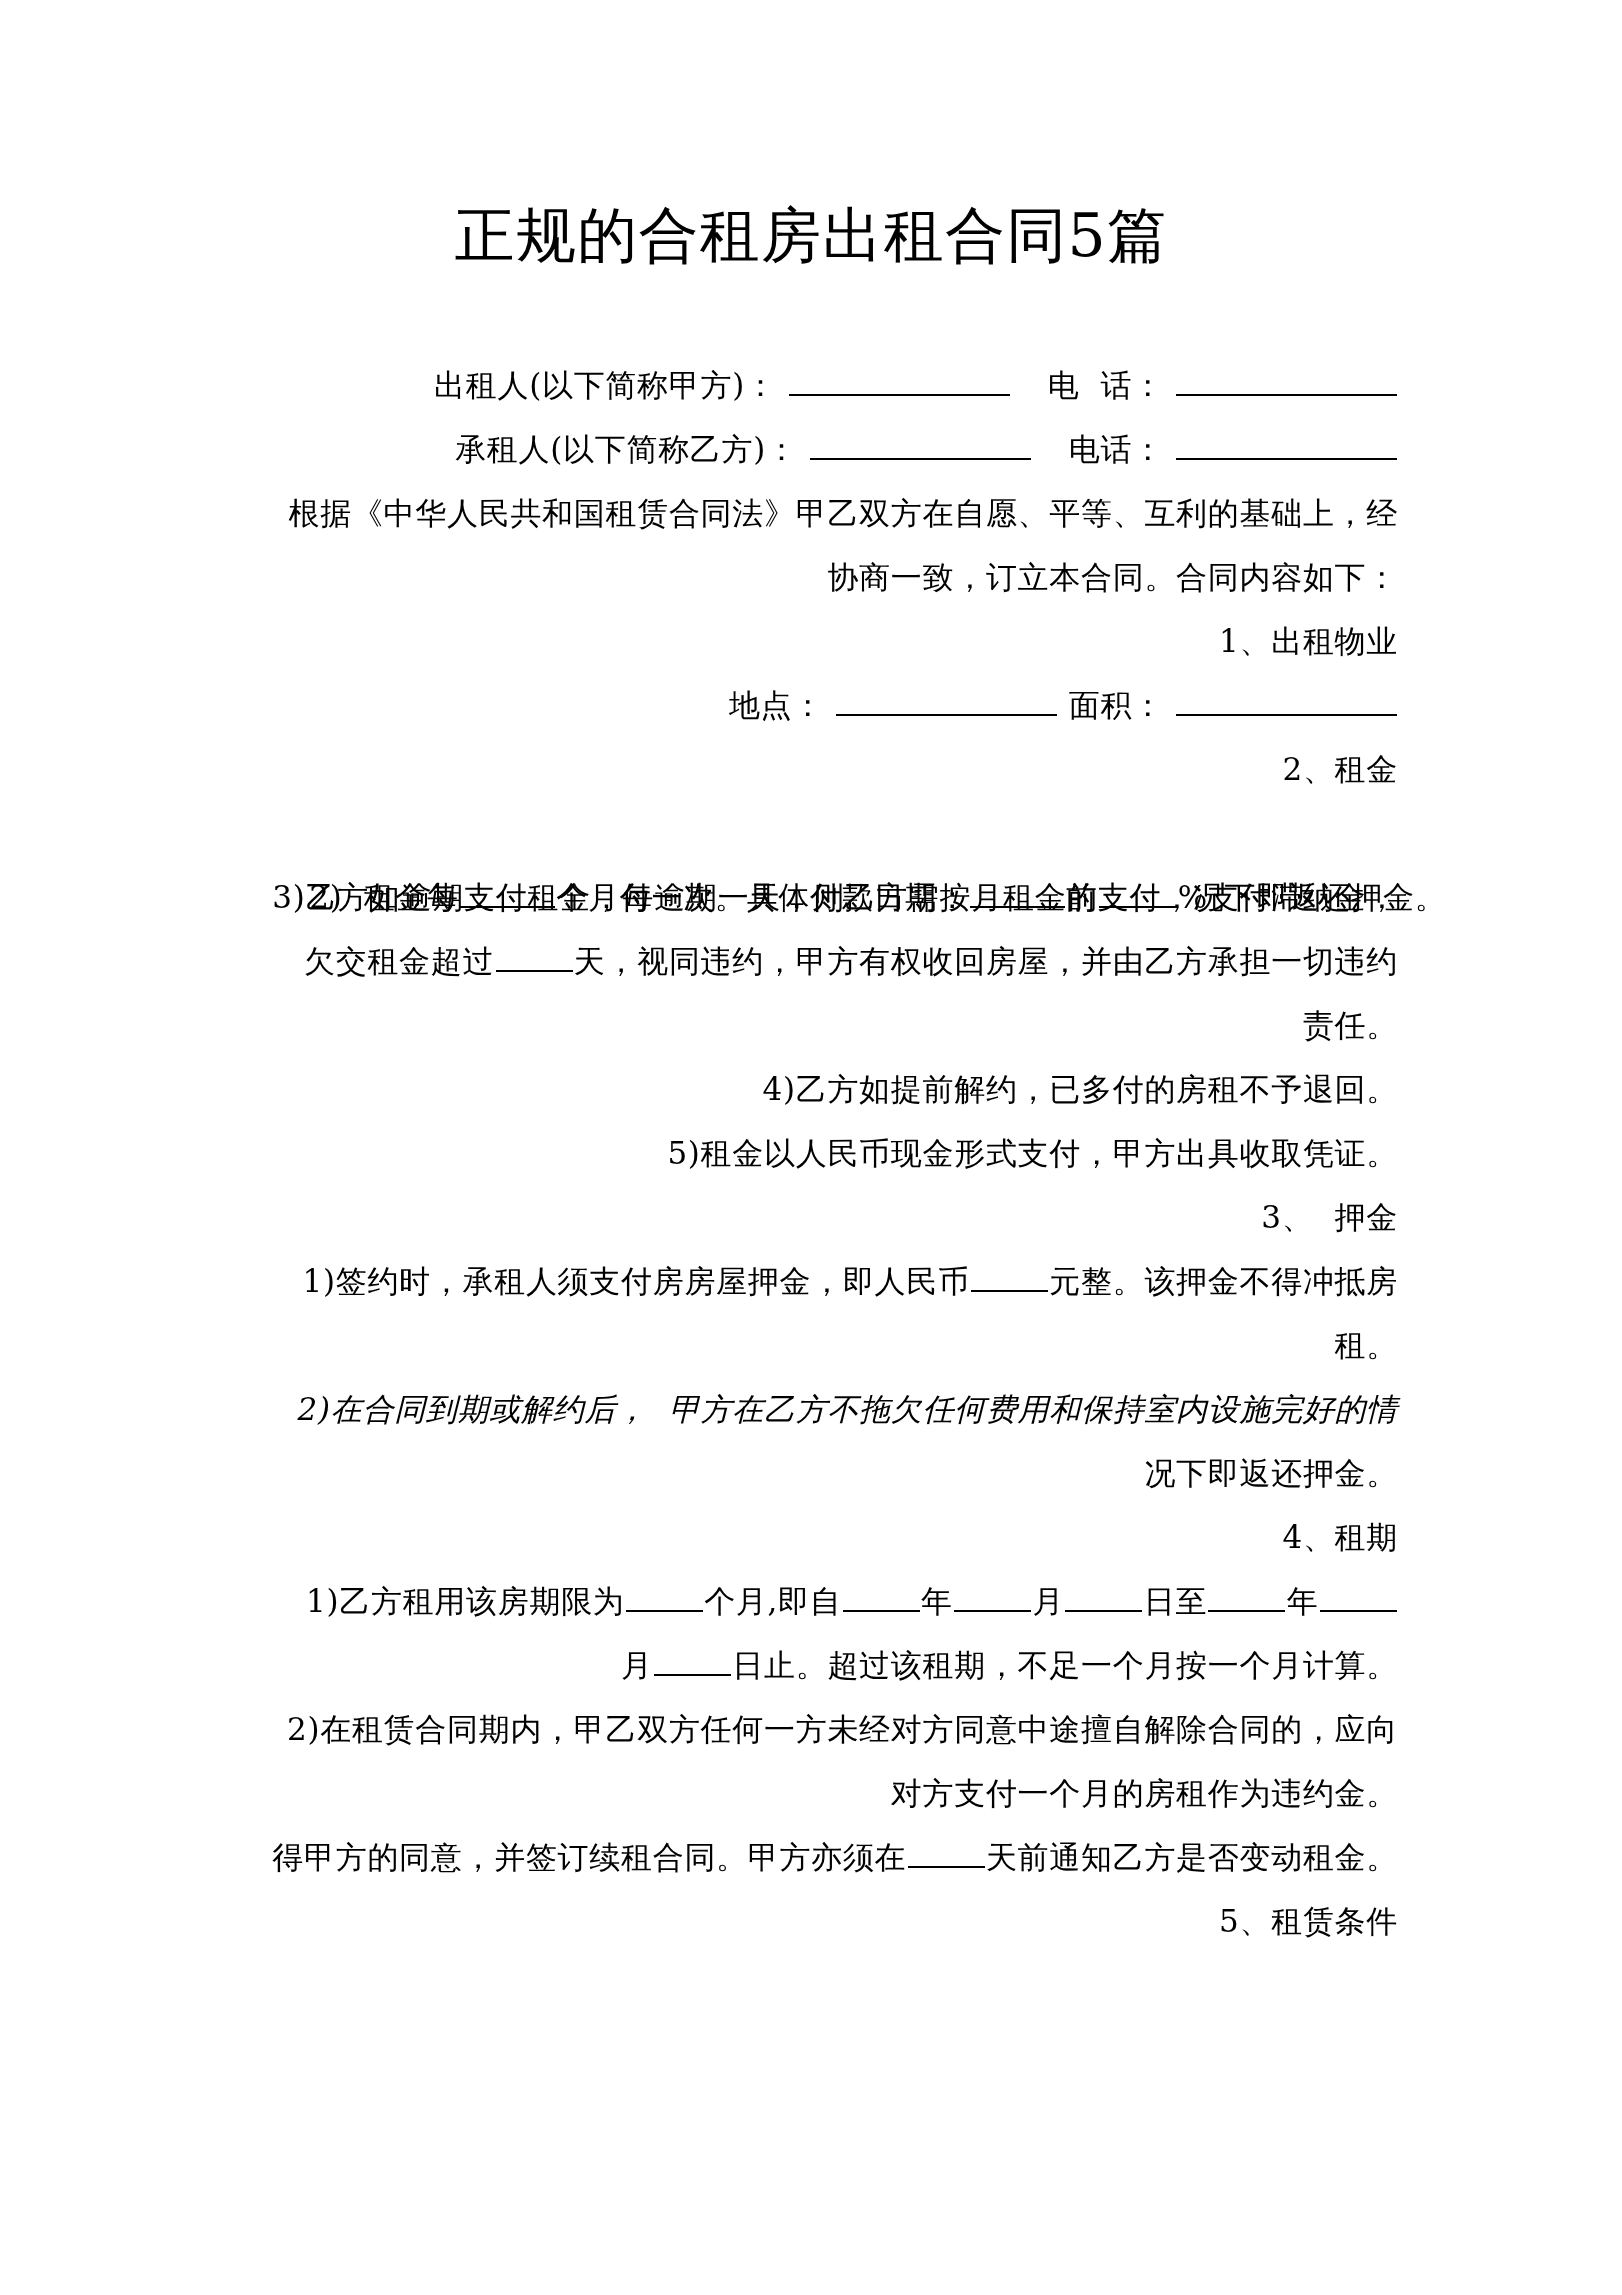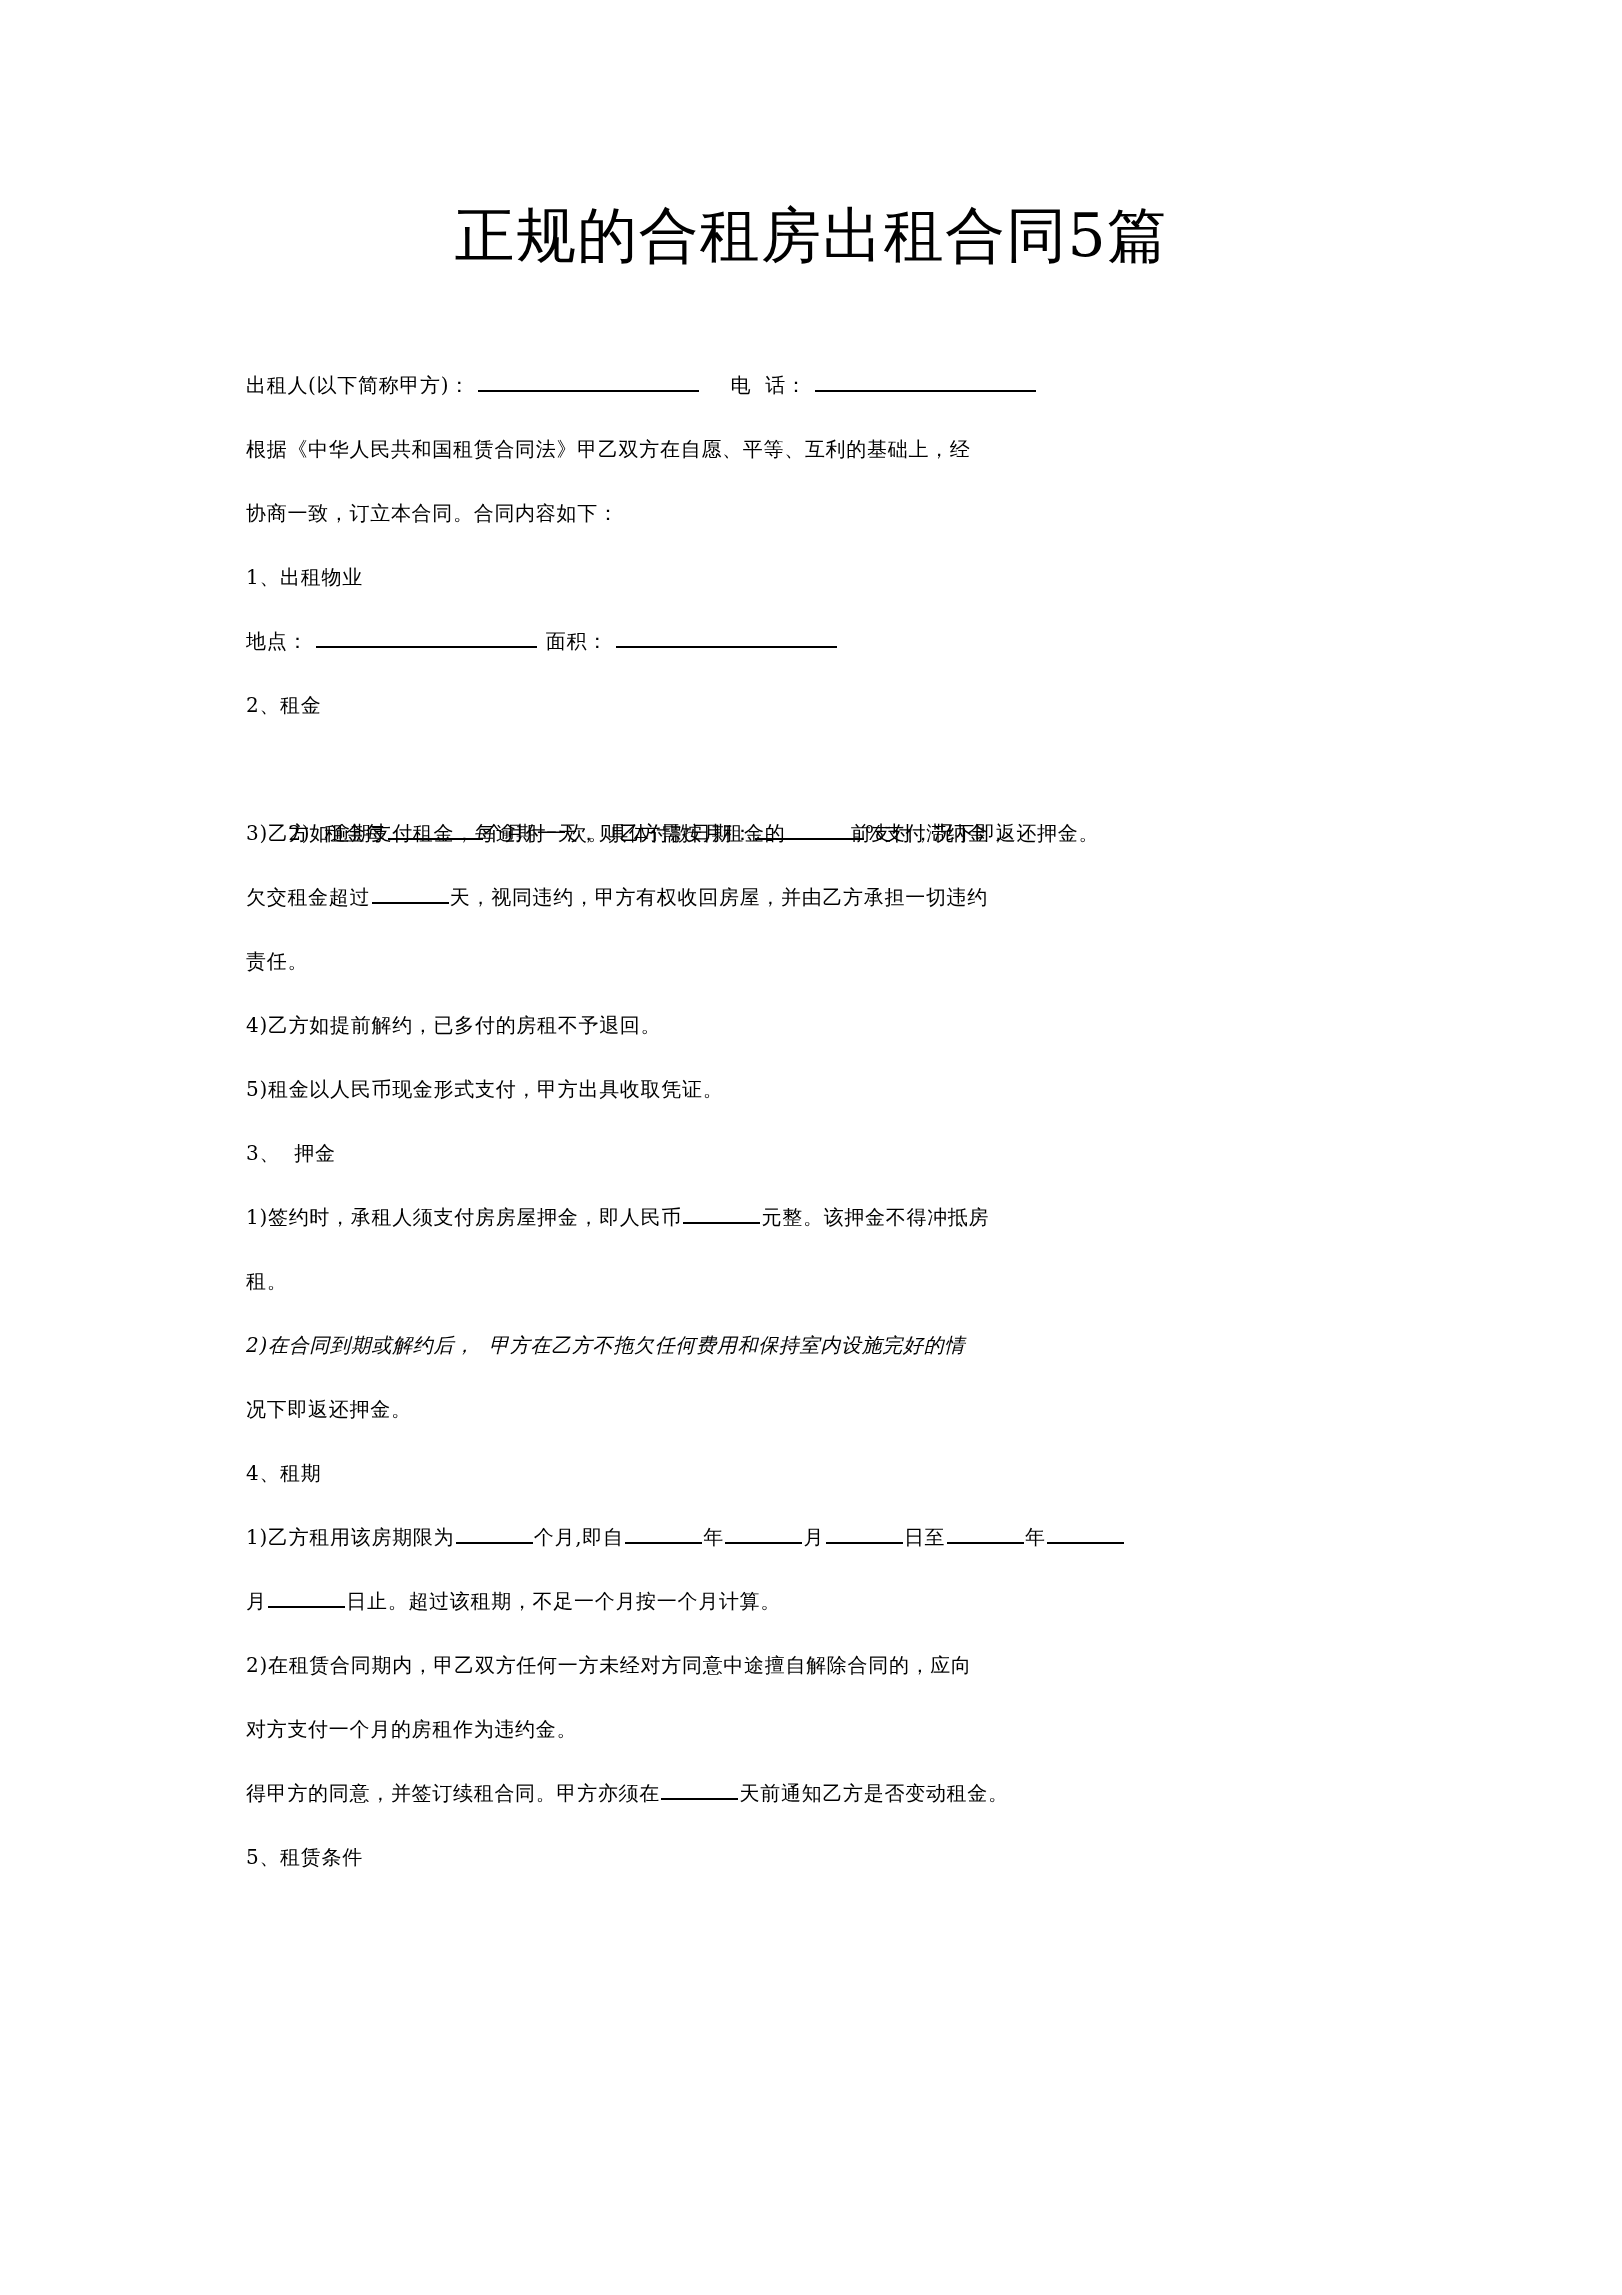--- a/index.html
+++ b/index.html
@@ -35,25 +35,26 @@
       letter-spacing: 1.3px;
       margin: 0;
     }
     .body {
       position: absolute;
       left: 246px;
       top: 353px;
       width: 1152px;
     }
     .line {
-      font-size: 20px;
+      font-size: 31px;
       line-height: 64px;
       height: 64px;
       white-space: nowrap;
       letter-spacing: 0.7px;
+      text-align: right;
     }
     .blank {
       display: inline-block;
       border-bottom: 2px solid #000;
       height: 29px;
       vertical-align: baseline;
       margin: 0 1.3px;
     }
     .w-xl { width: 221px; }
     .w-md { width: 95px; }
@@ -69,20 +70,27 @@
 
   <h1 class="title">正规的合租房出租合同5篇</h1>
 
   <div class="body">
 
     <div class="line">
       <span>出租人(以下简称甲方)：</span>
       <span class="blank w-xl"></span>
       <span class="gap"></span>
       <span style="white-space:pre;">电  话：</span>
+      <span class="blank w-xl"></span>
+    </div>
+    <div class="line">
+      <span>承租人(以下简称乙方)：</span>
+      <span class="blank w-xl"></span>
+      <span class="gap"></span>
+      <span>电话：</span>
       <span class="blank w-xl"></span>
     </div>
 
     <div class="line">根据《中华人民共和国租赁合同法》甲乙双方在自愿、平等、互利的基础上，经</div>
     <div class="line">协商一致，订立本合同。合同内容如下：</div>
 
     <div class="line">1、出租物业</div>
     <div class="line">
       <span>地点：</span>
       <span class="blank w-xl"></span>

